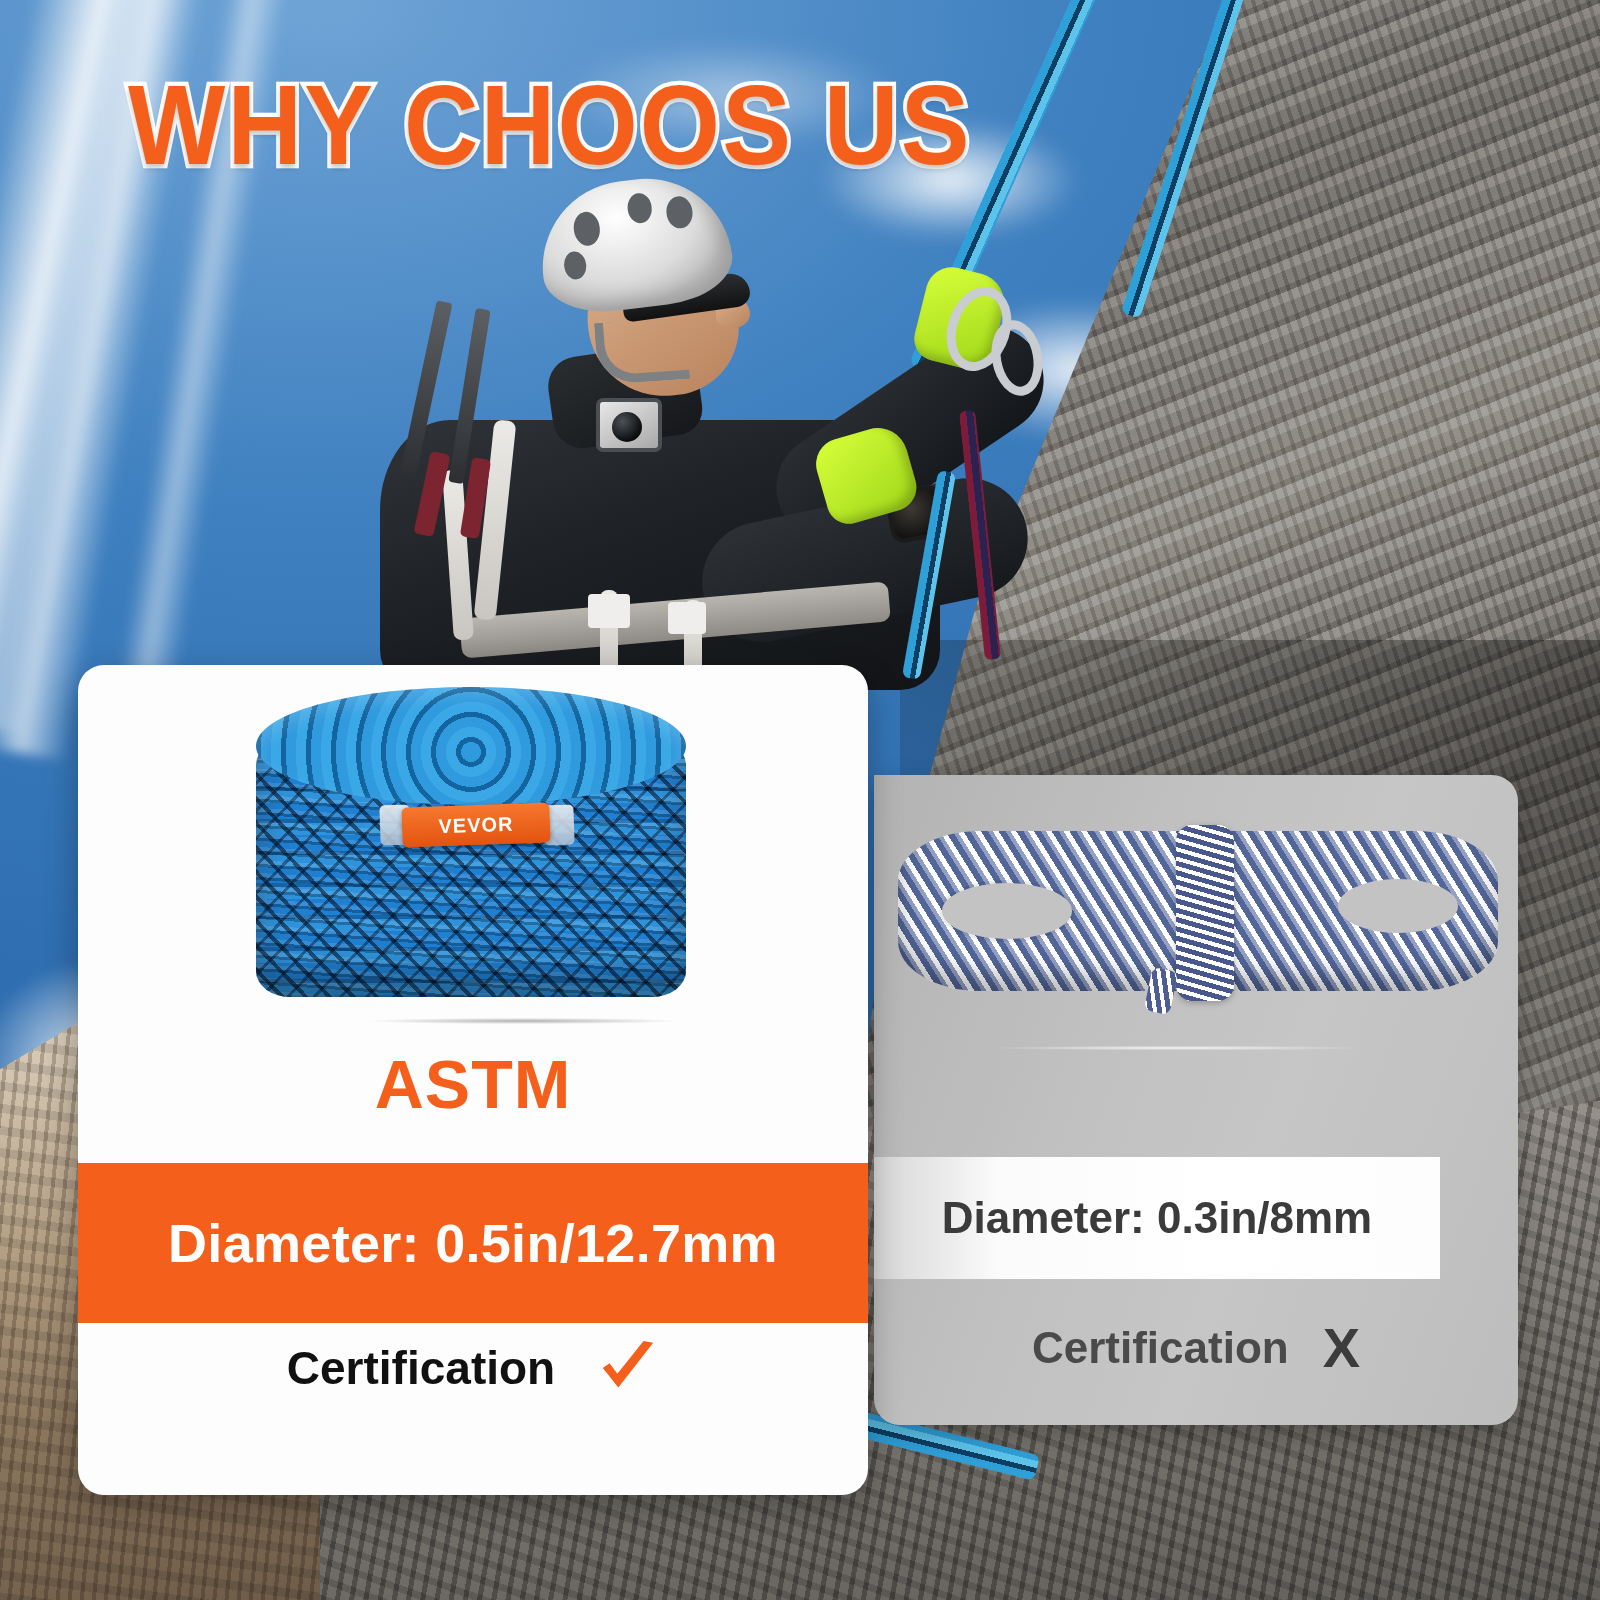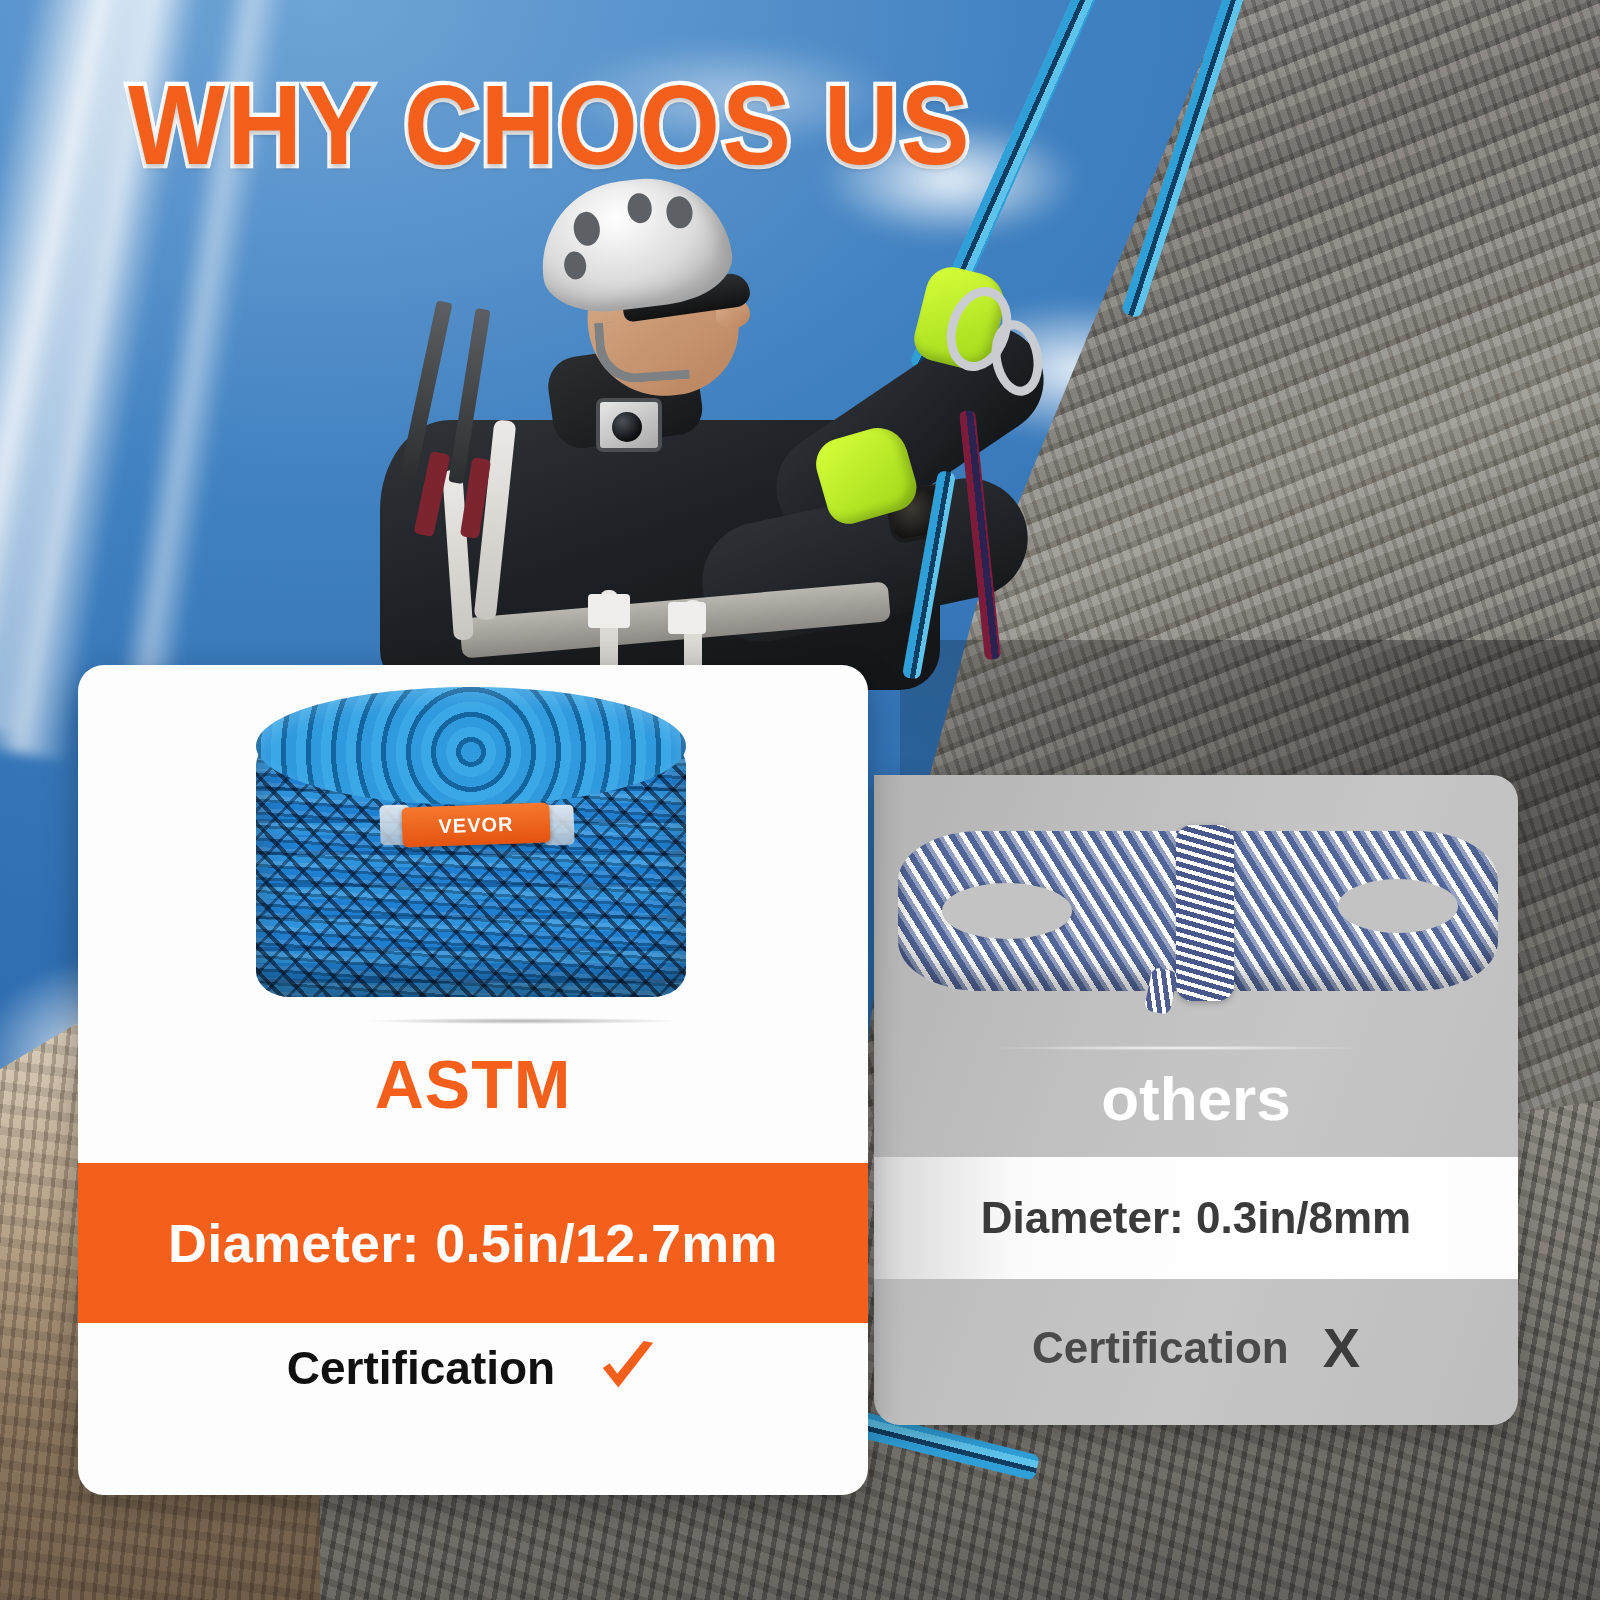--- a/index.html
+++ b/index.html
@@ -336,21 +336,21 @@
   .others-divider {
     position:absolute; left:64px; top:270px; width:480px; height:6px;
     background:radial-gradient(closest-side, rgba(255,255,255,.85), rgba(255,255,255,0) 78%);
   }
   .others-title {
     position:absolute; left:0; top:288px; width:644px;
     text-align:center; color:#ffffff;
     font-size:62px; font-weight:bold;
   }
   .others-band {
-    position:absolute; left:0; top:382px; width:644px; height:122px;
+    position:absolute; left:0; top:382px; width:566px; height:122px;
     background:linear-gradient(90deg,#d6d6d6 0%, #fbfbfb 22%, #ffffff 60%, #fdfdfd 100%);
     display:flex; align-items:center; justify-content:center;
   }
   .others-band span { color:#3b3b3b; font-size:44px; font-weight:bold; }
   .others-cert {
     position:absolute; left:0; top:540px; width:644px;
     display:flex; align-items:center; justify-content:center; gap:34px;
   }
   .others-cert .lbl { color:#4a4a4a; font-size:44px; font-weight:bold; }
   .others-cert .xmark { color:#3c3c3c; font-size:56px; font-weight:bold; }
@@ -441,21 +441,20 @@
 
 <div class="headline">WHY CHOOS US</div>
 
 <div class="card-others">
   <div class="others-img">
     <div class="obundle"></div>
     <div class="otie"></div>
     <div class="otail"></div>
   </div>
   <div class="others-divider"></div>
-  <div class="others-title">others</div>
   <div class="others-band">
     <span>Diameter: 0.3in/8mm</span>
   </div>
   <div class="others-cert">
     <span class="lbl">Certification</span>
     <span class="xmark">X</span>
   </div>
 </div>
 
 <div class="card-ours">

